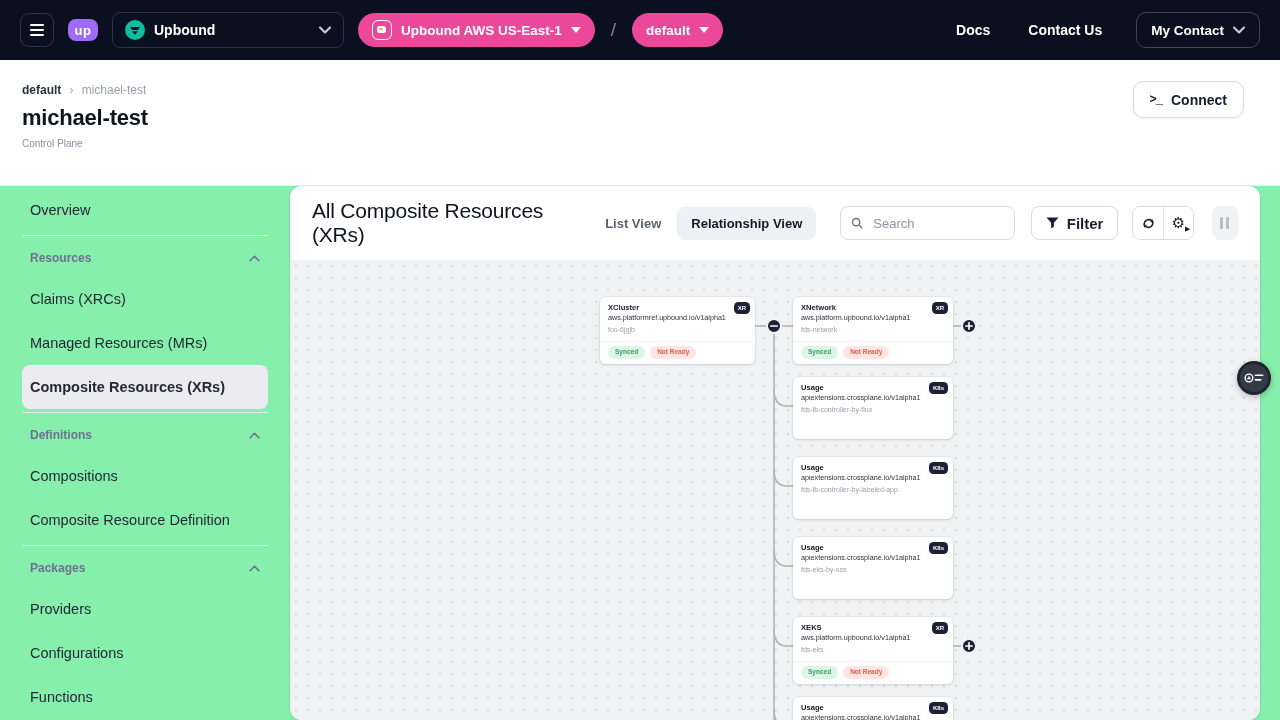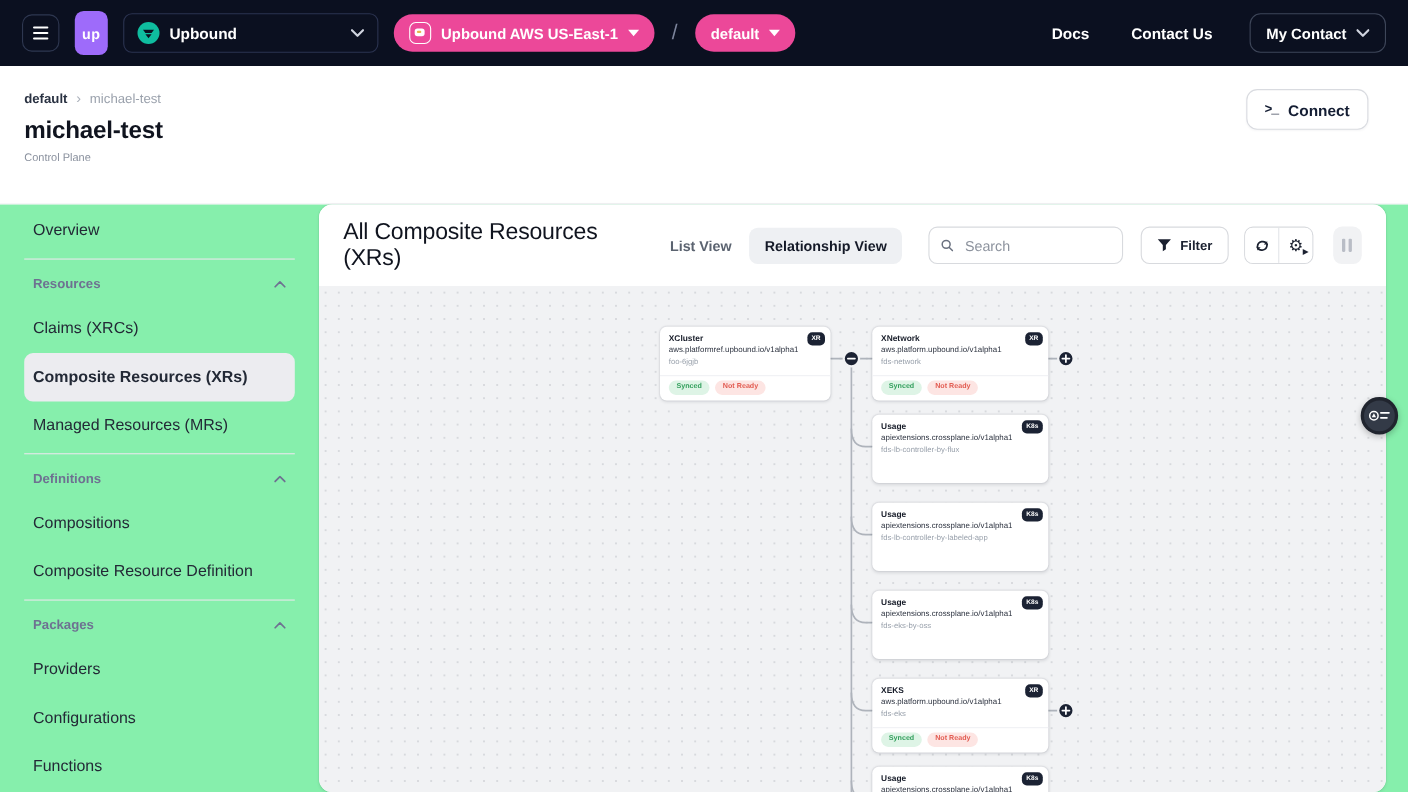--- a/index.html
+++ b/index.html
@@ -6,21 +6,21 @@
   html,body { width:1280px; height:720px; }
   body { font-family:"Liberation Sans", sans-serif; background:#fff; overflow:hidden; }
   .screen { position:relative; width:1280px; height:720px; background:#fff; }
 
   
   .navbar { position:absolute; top:0; left:0; width:1280px; height:60px; background:#0b1020;
             display:flex; align-items:center; padding:0 20px; gap:14px; }
   .hamburger { width:34px; height:34px; border:1px solid #2e3750; border-radius:9px; background:transparent;
                display:flex; flex-direction:column; justify-content:center; align-items:center; gap:3px; cursor:pointer; }
   .hamburger span { width:14px; height:2px; background:#fff; border-radius:2px; }
-  .logo { width:30px; height:40px; border-radius:8px; background:#9e6bfa; color:#fff; font-weight:bold;
+  .logo { width:30px; height:22px; border-radius:8px; background:#9e6bfa; color:#fff; font-weight:bold;
           font-size:13px; display:flex; align-items:center; justify-content:center; letter-spacing:.5px; }
   .org-select { width:232px; height:36px; border:1px solid #2b3350; border-radius:8px; display:flex;
                 align-items:center; padding:0 12px; gap:9px; cursor:pointer; }
   .org-avatar { width:20px; height:20px; border-radius:50%; background:#0fbd9f; position:relative; overflow:hidden; flex:0 0 auto; }
   .org-avatar svg { position:absolute; inset:0; }
   .org-label { color:#fff; font-size:14px; font-weight:bold; flex:1; }
   .chev { stroke:#cfd3de; stroke-width:2; fill:none; stroke-linecap:round; stroke-linejoin:round; }
   .pill { height:34px; background:#ec4899; border-radius:17px; display:flex; align-items:center;
           padding:0 14px; gap:9px; cursor:pointer; }
   .pill-label { color:#fff; font-size:13.5px; font-weight:bold; white-space:nowrap; }
@@ -69,21 +69,21 @@
   .toolbar-title { font-size:21px; font-weight:normal; color:#10141f; letter-spacing:-.2px; margin-right:auto; }
   .toggle { display:flex; align-items:flex-end; gap:2px; margin-right:14px; }
   .toggle-opt { font-size:13px; font-weight:bold; color:#5b6370; padding:9px 14px; border-radius:8px; cursor:pointer; white-space:nowrap; }
   .toggle-opt.selected { background:#eef0f3; color:#141927; }
   .searchbox { width:186px; height:34px; border:1px solid #d8dade; border-radius:8px; display:flex; align-items:center;
                padding:0 10px; gap:10px; background:#fff; }
   .searchbox input { border:none; outline:none; width:100%; font-size:13px; color:#30343c; font-family:inherit; background:transparent; }
   .searchbox input::placeholder { color:#8d939e; }
   .filter-btn { height:34px; border:1px solid #d8dade; border-radius:8px; background:#fff; display:flex; align-items:center;
                 gap:8px; padding:0 14px; margin-left:6px; cursor:pointer; font-family:inherit; }
-  .filter-label { font-size:12px; font-weight:bold; color:#1b2130; }
+  .filter-label { font-size:15px; font-weight:bold; color:#1b2130; }
   .btn-group { height:34px; border:1px solid #d8dade; border-radius:8px; display:flex; overflow:hidden; margin-left:4px; }
   .btn-cell { width:32px; display:flex; align-items:center; justify-content:center; background:#fff; cursor:pointer; border:none; padding:0; }
   .btn-cell + .btn-cell { border-left:1px solid #e3e5e9; }
   .pause-btn { width:28px; height:34px; margin-left:8px; background:#f1f2f4; border:none; border-radius:8px;
                display:flex; align-items:center; justify-content:center; gap:3px; cursor:pointer; }
   .pause-btn span { width:3px; height:12px; background:#b9bdc6; border-radius:1px; }
   .gear-glyph { font-family:"DejaVu Sans", sans-serif; font-size:15px; color:#1b2130; line-height:1; position:relative; }
   .gear-glyph .play { position:absolute; right:-5px; bottom:-2px; font-size:7px; color:#1b2130; }
 
   
@@ -174,22 +174,22 @@
     <aside class="sidebar">
         <div class="nav-item">Overview</div>
         <div class="side-divider"></div>
         <div class="section-header">
           <span>Resources</span>
           <svg width="11" height="7" viewBox="0 0 12 8">
             <polyline points="1,6.5 6,1.5 11,6.5" fill="none" stroke="#6e7191" stroke-width="1.8" stroke-linecap="round" stroke-linejoin="round"></polyline>
           </svg>
         </div>
         <div class="nav-item">Claims (XRCs)</div>
+        <div class="nav-item">Managed Resources (MRs)</div>
         <div class="nav-item selected">Composite Resources (XRs)</div>
-        <div class="nav-item">Managed Resources (MRs)</div>
         <div class="side-divider"></div>
         <div class="section-header">
           <span>Definitions</span>
           <svg width="11" height="7" viewBox="0 0 12 8">
             <polyline points="1,6.5 6,1.5 11,6.5" fill="none" stroke="#6e7191" stroke-width="1.8" stroke-linecap="round" stroke-linejoin="round"></polyline>
           </svg>
         </div>
         <div class="nav-item">Compositions</div>
         <div class="nav-item">Composite Resource Definition</div>
         <div class="side-divider"></div>

